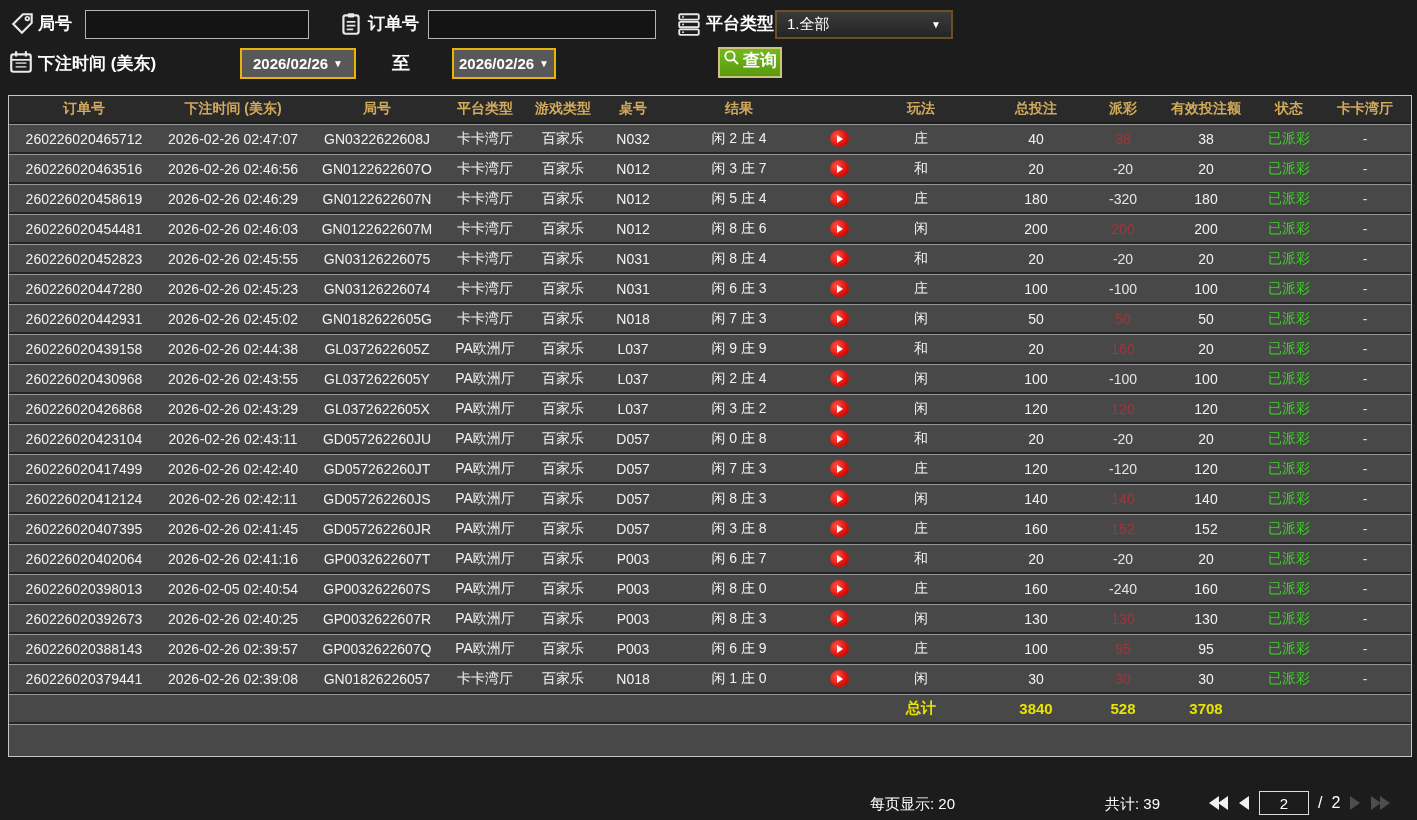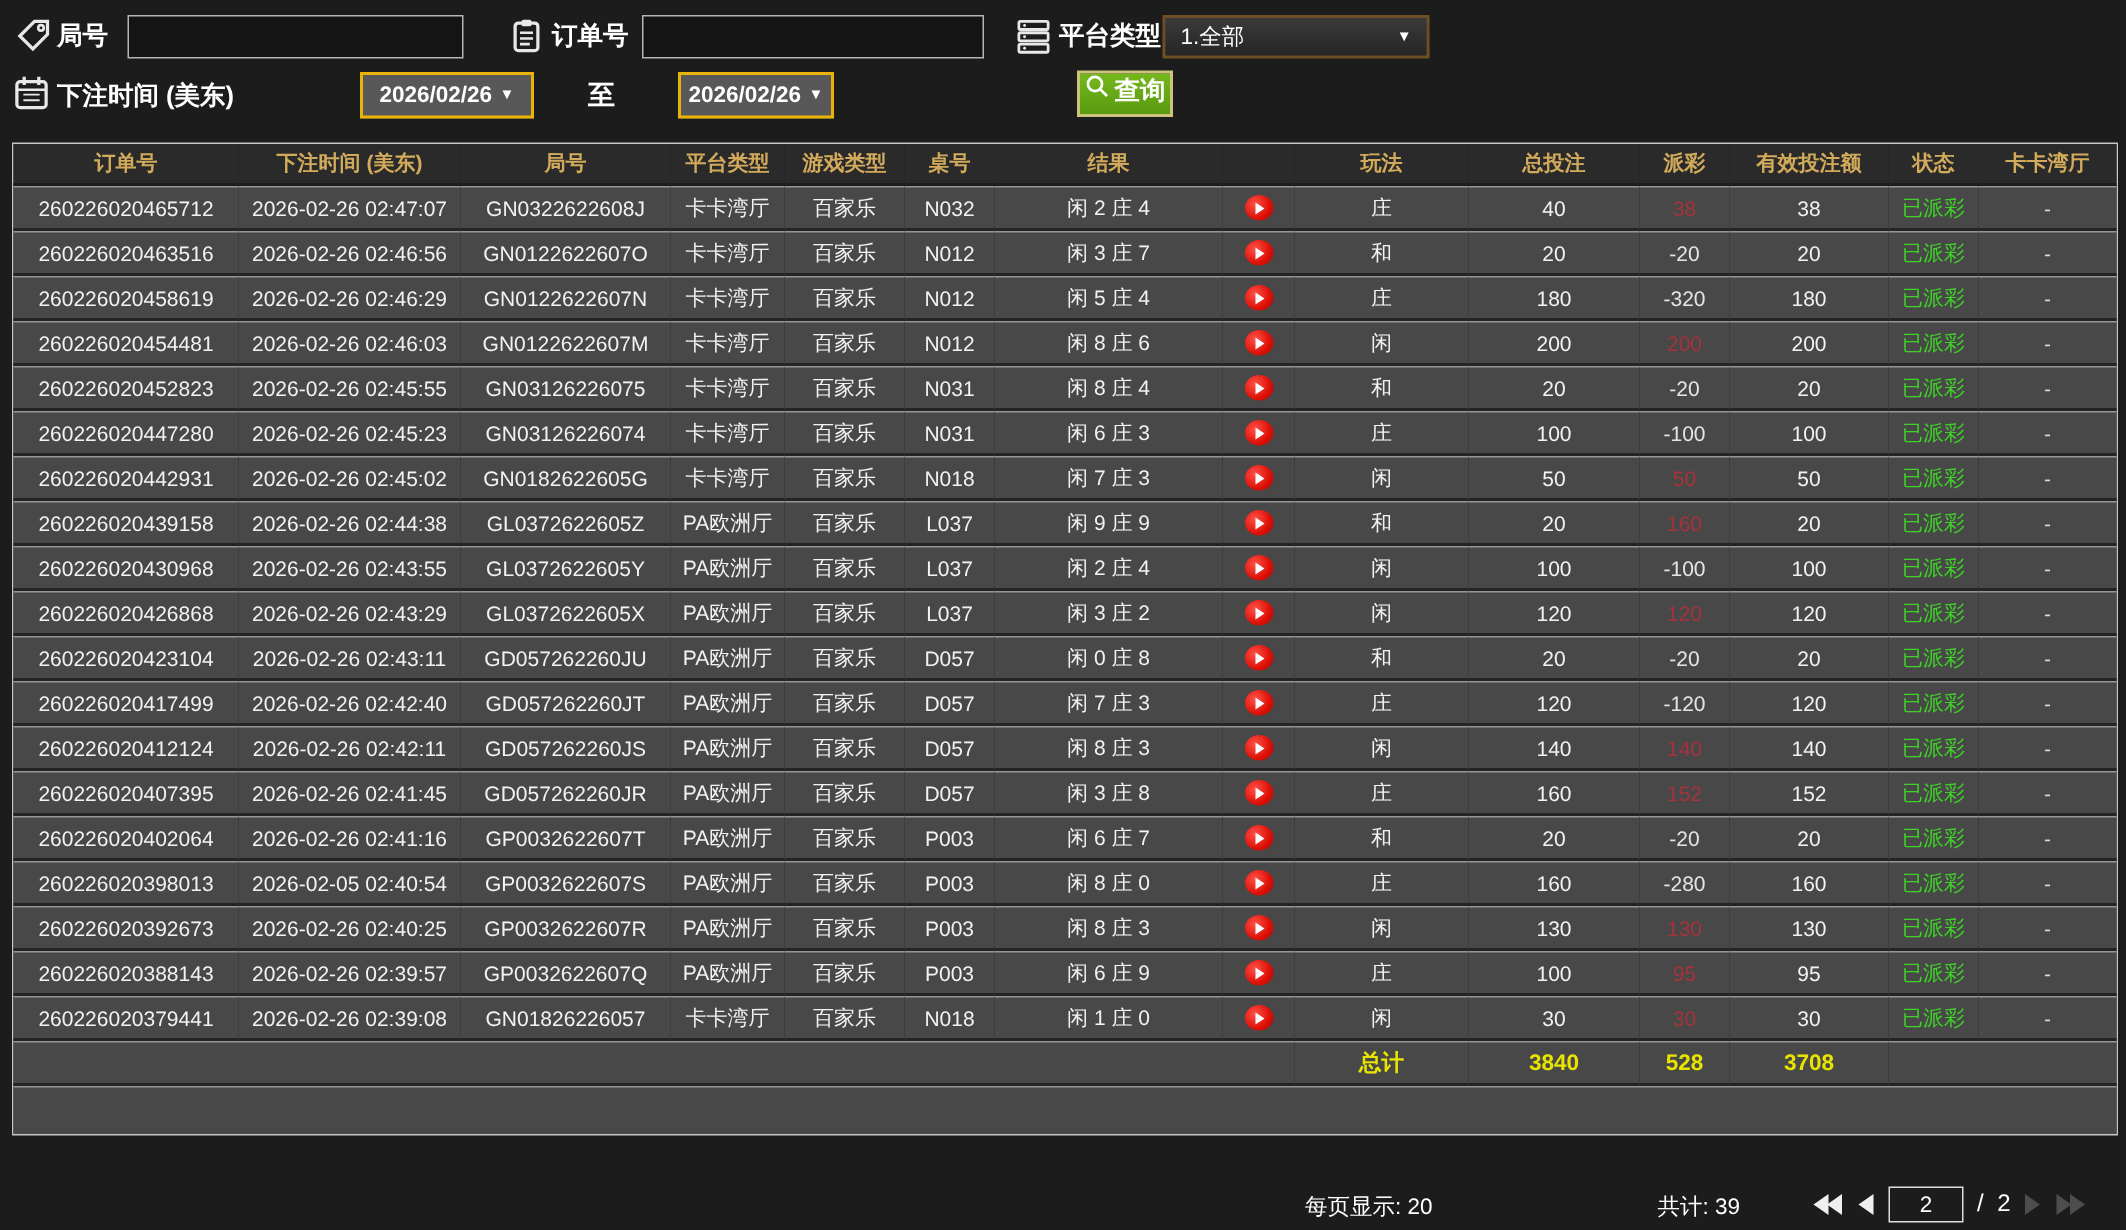--- a/index.html
+++ b/index.html
@@ -436,21 +436,21 @@
     <td>GP0032622607S</td>
     <td>PA欧洲厅</td>
     <td>百家乐</td>
     <td>P003</td>
     <td>闲 8 庄 0</td>
     <td><span class="play-btn">
             <span class="play-tri"></span>
           </span></td>
     <td>庄</td>
     <td>160</td>
-    <td class="payout loss">-280</td>
+    <td class="payout loss">-240</td>
     <td>160</td>
     <td class="status">已派彩</td>
     <td class="mode">-</td>
   </tr>
       <tr class="data-row">
     <td>260226020392673</td>
     <td>2026-02-26 02:40:25</td>
     <td>GP0032622607R</td>
     <td>PA欧洲厅</td>
     <td>百家乐</td>

